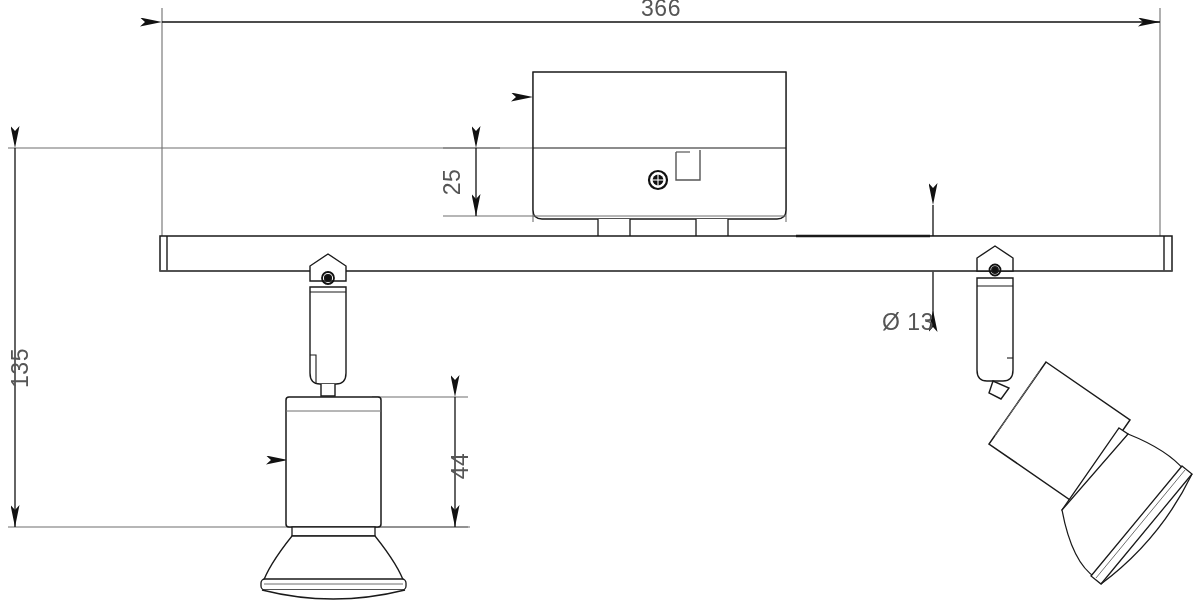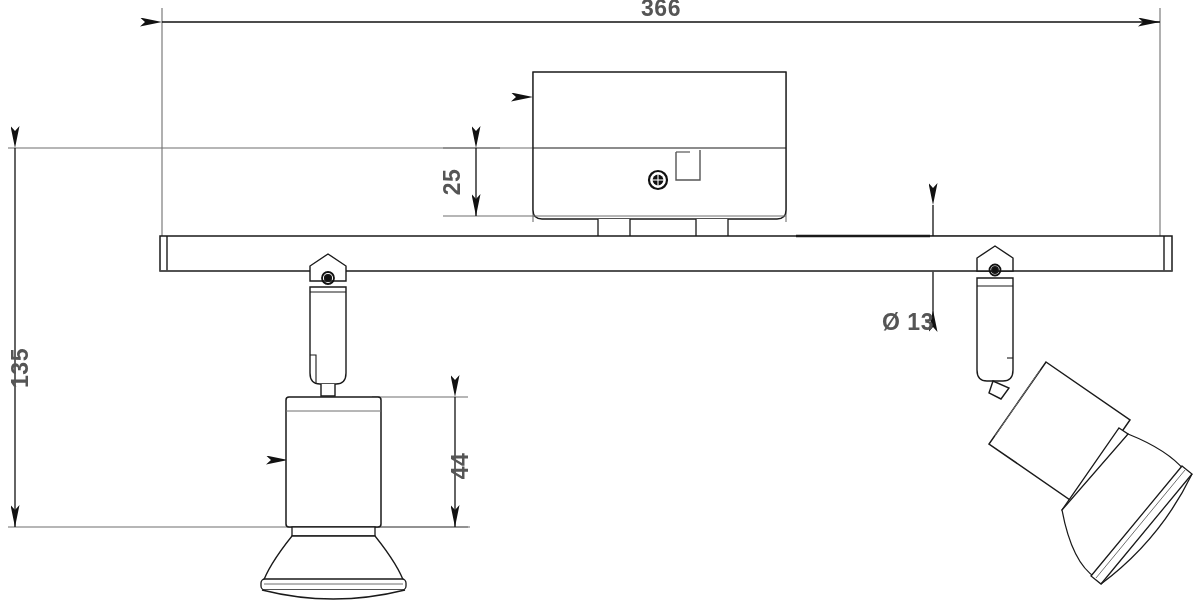--- a/index.html
+++ b/index.html
@@ -10,21 +10,20 @@
   }
   body {
     font-family: "Liberation Sans", sans-serif;
   }
   #drawing-root {
     position: relative;
     width: 1200px;
     height: 608px;
     background: #ec4899;
     overflow: hidden;
-    font-weight: bold;
   }
   #drawing-svg {
     display: block;
     width: 1200px;
     height: 608px;
   }
   .dim-text {
     font-family: "Liberation Sans", sans-serif;
     font-size: 23px;
     fill: #555555;

